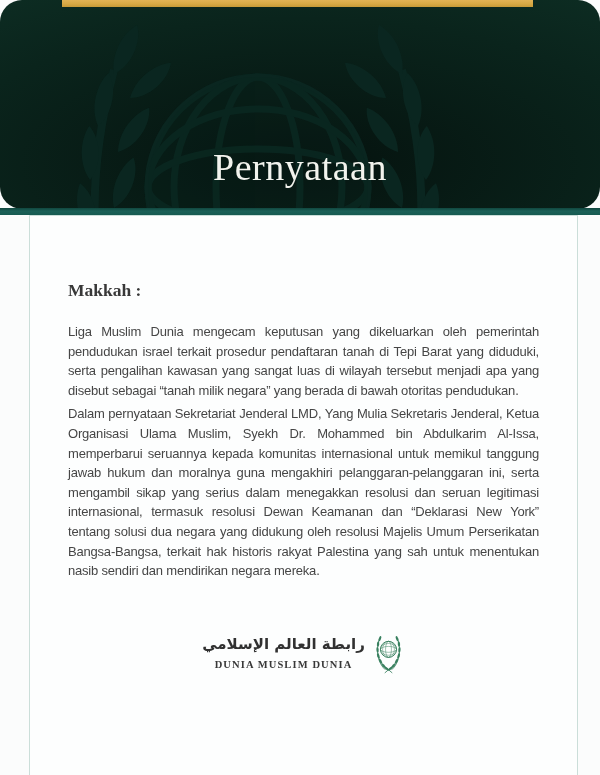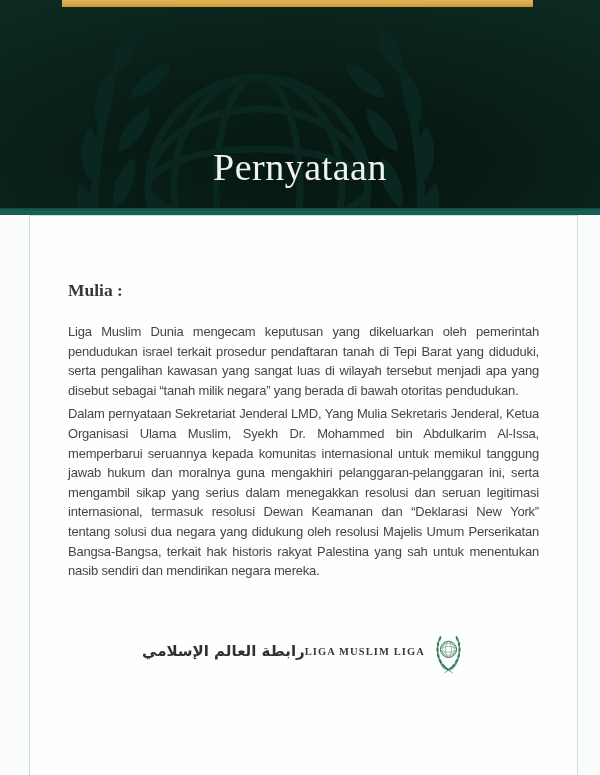--- a/index.html
+++ b/index.html
@@ -29,20 +29,21 @@
     overflow:hidden;
     font-family:"Liberation Sans",sans-serif;
   }
   .header{
     position:absolute;left:0;top:0;width:600px;height:209px;
     background:radial-gradient(130% 150% at 50% 78%,
       var(--header_green_center,#05120E) 0%,
       var(--header_green_mid,#0A241C) 46%,
       var(--header_green_edge,#123B2E) 100%);
     overflow:hidden;
+    border-radius:22px;
   }
   .watermark{
     position:absolute;left:18px;top:2px;width:480px;height:460px;
     opacity:.95;
   }
   .gold-bar{
     position:absolute;left:62px;top:0;width:471px;height:7px;
     background:linear-gradient(180deg,#E2B355 0%,var(--gold_bar,#D8A945) 55%,#C79A37 100%);
   }
   .poster-title{
@@ -79,21 +80,21 @@
     letter-spacing:-0.2px;
     color:var(--body_text,#464646);
     text-align:justify;
     text-align-last:left;
   }
   .statement-paragraph + .statement-paragraph{margin-top:4px;}
   .logo-row{
     margin-top:48px;
     display:flex;justify-content:center;align-items:center;gap:7px;
   }
-  .logo-text-col{display:flex;flex-direction:row;align-items:center;}
+  .logo-text-col{display:flex;flex-direction:column;align-items:center;}
   .logo-arabic{
     direction:rtl;
     font-family:"DejaVu Sans",sans-serif;
     font-size:15px;line-height:26px;
     font-weight:700;
     color:var(--logo_text,#313131);
     white-space:nowrap;
   }
   .logo-latin{
     font-family:"Liberation Serif",serif;
@@ -149,30 +150,30 @@
     <div class="gold-bar"></div>
 
     <div class="poster-title">Pernyataan</div>
   </div>
 
   <div class="teal-strip"></div>
 
   <div class="card">
     <div class="card-content">
 
-      <h2 class="location-heading">Mulia :</h2>
+      <h2 class="location-heading">Makkah :</h2>
 
       <p class="statement-paragraph">Liga Muslim Dunia mengecam keputusan yang dikeluarkan oleh pemerintah pendudukan israel terkait prosedur pendaftaran tanah di Tepi Barat yang diduduki, serta pengalihan kawasan yang sangat luas di wilayah tersebut menjadi apa yang disebut sebagai “tanah milik negara” yang berada di bawah otoritas pendudukan.</p>
 
       <p class="statement-paragraph">Dalam pernyataan Sekretariat Jenderal LMD, Yang Mulia Sekretaris Jenderal, Ketua Organisasi Ulama Muslim, Syekh Dr. Mohammed bin Abdulkarim Al-Issa, memperbarui seruannya kepada komunitas internasional untuk memikul tanggung jawab hukum dan moralnya guna mengakhiri pelanggaran-pelanggaran ini, serta mengambil sikap yang serius dalam menegakkan resolusi dan seruan legitimasi internasional, termasuk resolusi Dewan Keamanan dan “Deklarasi New York” tentang solusi dua negara yang didukung oleh resolusi Majelis Umum Perserikatan Bangsa-Bangsa, terkait hak historis rakyat Palestina yang sah untuk menentukan nasib sendiri dan mendirikan negara mereka.</p>
 
       <div class="logo-row">
         <div class="logo-text-col">
           <div class="logo-arabic">رابطة العالم الإسلامي</div>
-          <div class="logo-latin">LIGA MUSLIM LIGA</div>
+          <div class="logo-latin">DUNIA MUSLIM DUNIA</div>
         </div>
 
         <svg class="logo-emblem" viewBox="0 0 60 84" xmlns="http://www.w3.org/2000/svg" aria-hidden="true">
           <defs>
             <ellipse id="flf" rx="5.2" ry="2.1"></ellipse>
             <g id="fbranch">
               <path d="M24,76 C 10,64 6,40 13,18" fill="none" stroke="var(--logo_green,#38805F)" stroke-width="1.6"></path>
               <g fill="var(--logo_green,#38805F)">
                 <use href="#flf" transform="translate(14,18) rotate(-70)"></use>
                 <use href="#flf" transform="translate(10.5,28) rotate(-83)"></use>

